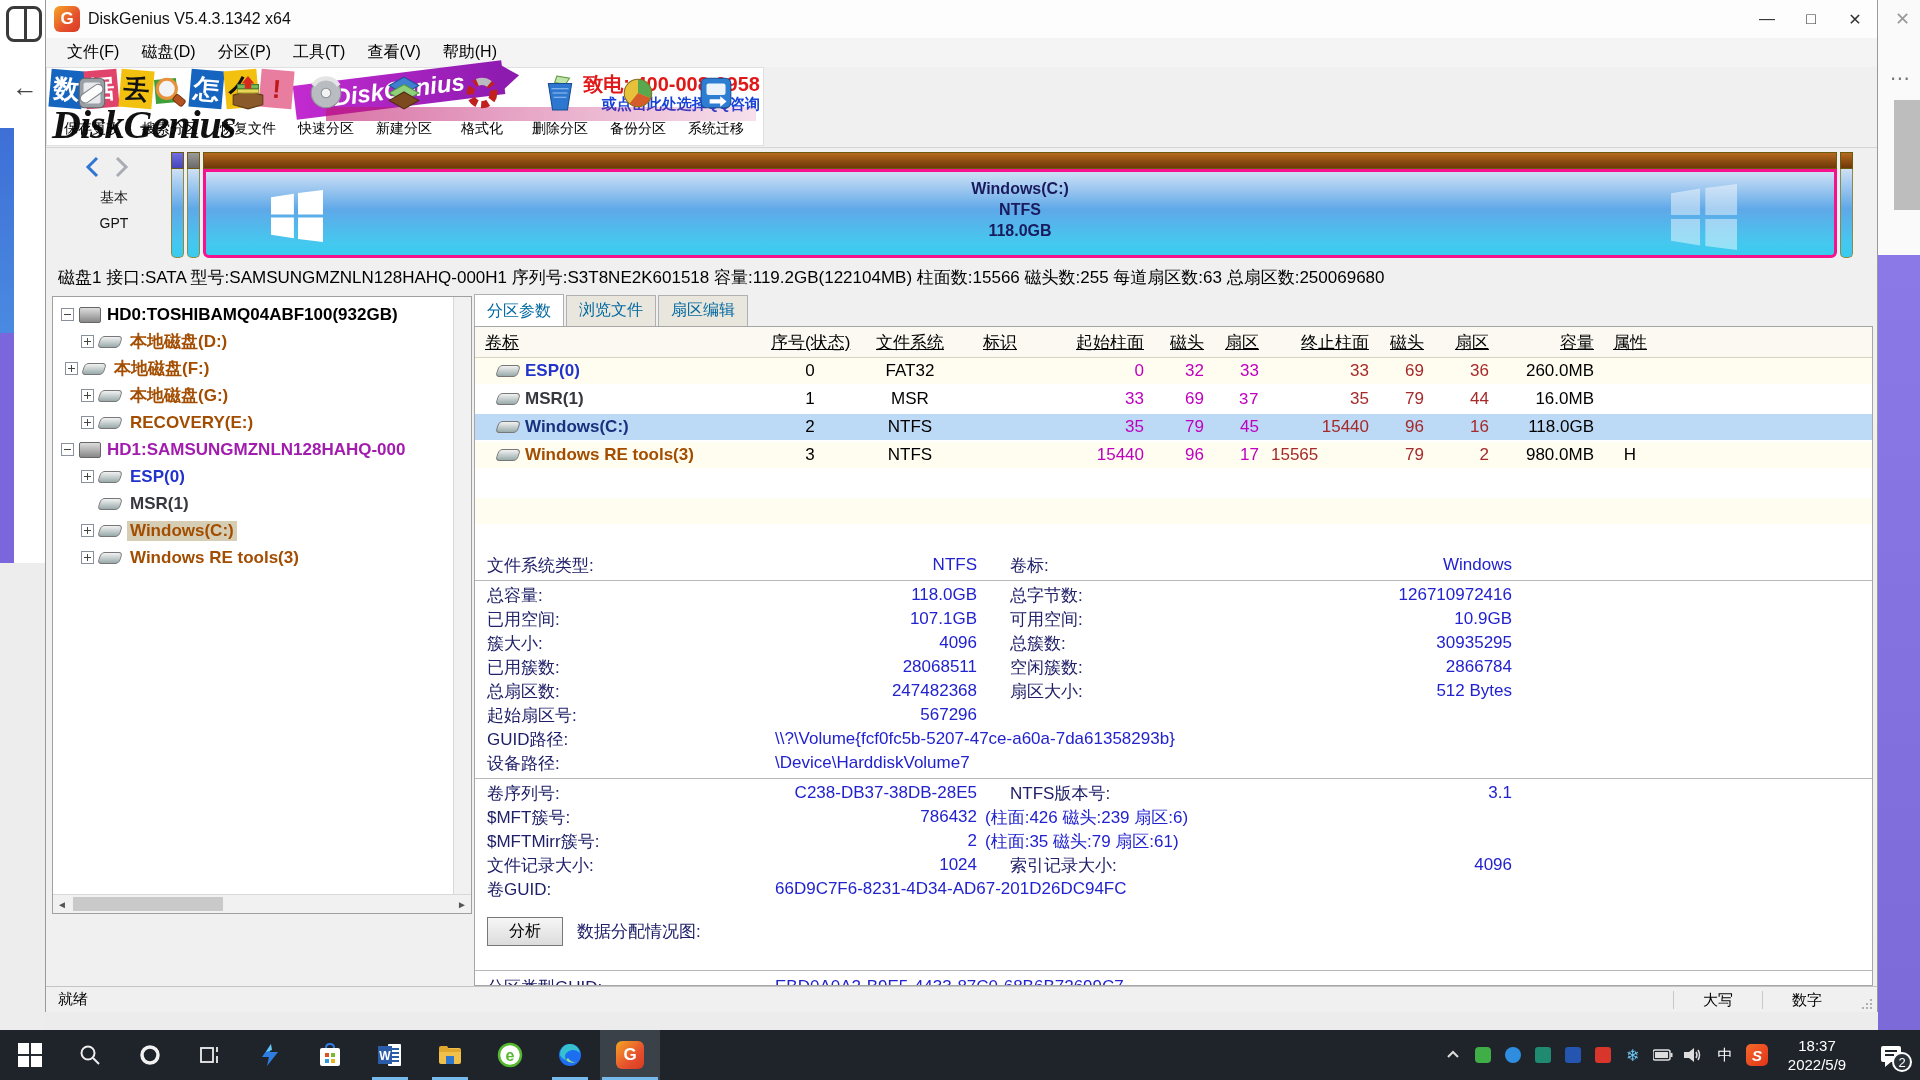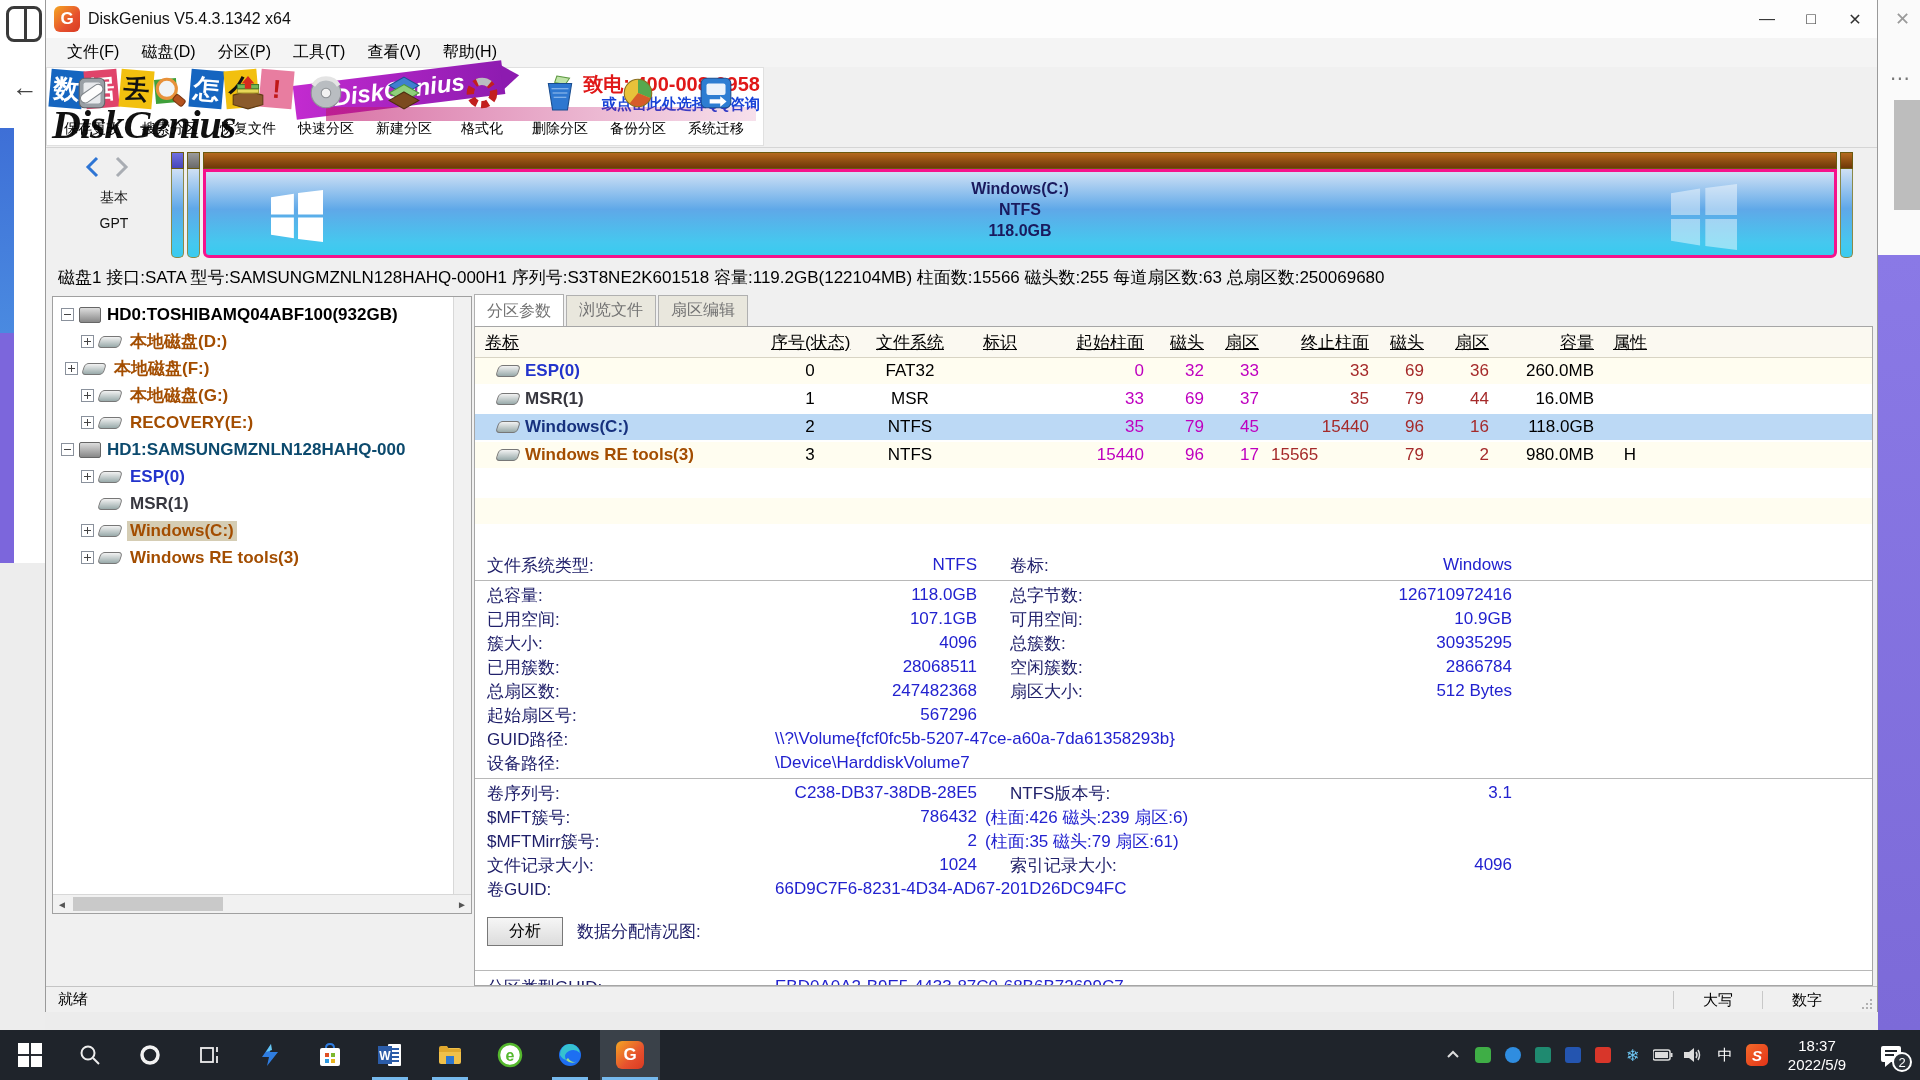--- a/index.html
+++ b/index.html
@@ -71,21 +71,21 @@
   .expander.plus:after{left:5px;top:2px;width:1px;height:7px;}
   .disk-ico{width:20px;height:14px;background:linear-gradient(#ddd,#888);border:1px solid #666;border-radius:2px;margin-right:6px;flex:none;}
   .part-ico{width:20px;height:10px;background:linear-gradient(#f2f2f2,#9aa);border:1px solid #777;border-radius:4px;margin-right:6px;flex:none;transform:skewX(-18deg);}
   .vscroll{position:absolute;right:0;top:0;width:17px;height:670px;background:#f1f1f1;border-left:1px solid #d8d8d8;}
   .hscroll{position:absolute;left:0;bottom:0;width:100%;height:18px;background:#f1f1f1;border-top:1px solid #d8d8d8;display:flex;align-items:center;}
   .hs-arrow{width:18px;height:18px;display:flex;align-items:center;justify-content:center;font-size:10px;color:#555;}
   .hs-thumb{width:150px;height:14px;background:#c9c9c9;margin-left:2px;}
   .hs-sp{flex:1}
   #rightpanel{left:428px;top:296px;width:1399px;height:690px;}
   #tabs{position:absolute;left:0;top:0;height:30px;display:flex;align-items:flex-end;}
-  .tab{font-size:16px;color:#737373;padding:4px 12px 5px 12px;border:1px solid #b0b0b0;border-bottom:none;background:#e9e7dd;margin-right:2px;}
+  .tab{font-size:16px;color:#0369a1;padding:4px 12px 5px 12px;border:1px solid #b0b0b0;border-bottom:none;background:#e9e7dd;margin-right:2px;}
   .tab.active{background:#fff;position:relative;top:1px;padding-top:6px;}
   #rp-content{position:absolute;left:0;top:30px;width:1399px;height:660px;background:#fff;border:1px solid #a6a6a6;box-sizing:border-box;overflow:hidden;}
   
   .trow{display:flex;height:28px;align-items:center;font-size:17px;border-bottom:2px solid #fff;box-sizing:border-box;}
   #thead{height:30px;background:#fbf9f1;border-bottom:1px solid #d8d4c4;font-size:17px;color:#000;display:flex;align-items:center;text-decoration:underline;}
   .tc{box-sizing:border-box;padding:0 6px;white-space:nowrap;overflow:hidden;}
   .bg-cream{background:#fffdf0;} .bg-white{background:#ffffff;} .bg-sel{background:#bcd9f5;}
   .c-start{color:#bf00bf;} .c-end{color:#a52a2a;}
   .tname{display:flex;align-items:center;padding-left:22px;font-weight:bold;}
   
@@ -329,21 +329,21 @@
             <span style="color: rgb(163, 77, 0); padding: 0px 3px;">本地磁盘(G:)</span>
           </div>
           <div class="tree-row" style="padding-left: 28px;">
             <div class="expander plus"></div>
             <div class="part-ico"></div>
             <span style="color: rgb(163, 77, 0); padding: 0px 3px;">RECOVERY(E:)</span>
           </div>
           <div class="tree-row" style="padding-left: 8px;">
             <div class="expander"></div>
             <div class="disk-ico"></div>
-            <span style="color: #0c4a6e;">HD1:SAMSUNGMZNLN128HAHQ-000</span>
+            <span style="color: #a21caf;">HD1:SAMSUNGMZNLN128HAHQ-000</span>
           </div>
           <div class="tree-row" style="padding-left: 28px;">
             <div class="expander plus"></div>
             <div class="part-ico"></div>
             <span style="color: rgb(34, 51, 204); padding: 0px 3px;">ESP(0)</span>
           </div>
           <div class="tree-row" style="padding-left: 28px;">
             <div style="width: 18px;"></div>
             <div class="part-ico"></div>
             <span style="color: rgb(55, 55, 63); padding: 0px 3px;">MSR(1)</span>
@@ -410,21 +410,21 @@
             <div class="trow bg-white">
               <div class="tc tname" style="width: 290px; text-align: left;">
                 <div class="part-ico"></div>
                 <span style="color: rgb(55, 55, 63);">MSR(1)</span>
               </div>
               <div class="tc" style="width: 90px; text-align: center;">1</div>
               <div class="tc" style="width: 110px; text-align: center;">MSR</div>
               <div class="tc" style="width: 70px; text-align: center;"></div>
               <div class="tc c-start" style="width: 115px; text-align: right;">33</div>
               <div class="tc c-start" style="width: 60px; text-align: right;">69</div>
-              <div class="tc c-start" style="width: 55px; text-align: right;">37</div>
+              <div class="tc c-start" style="width: 55px; text-align: right; font-family: Liberation Mono, monospace;">37</div>
               <div class="tc c-end" style="width: 110px; text-align: right;">35</div>
               <div class="tc c-end" style="width: 55px; text-align: right;">79</div>
               <div class="tc c-end" style="width: 65px; text-align: right;">44</div>
               <div class="tc" style="width: 105px; text-align: right;">16.0MB</div>
               <div class="tc" style="width: 60px; text-align: center;"></div>
             </div>
             <div class="trow bg-sel">
               <div class="tc tname" style="width: 290px; text-align: left;">
                 <div class="part-ico"></div>
                 <span style="color: rgb(23, 49, 126);">Windows(C:)</span>

